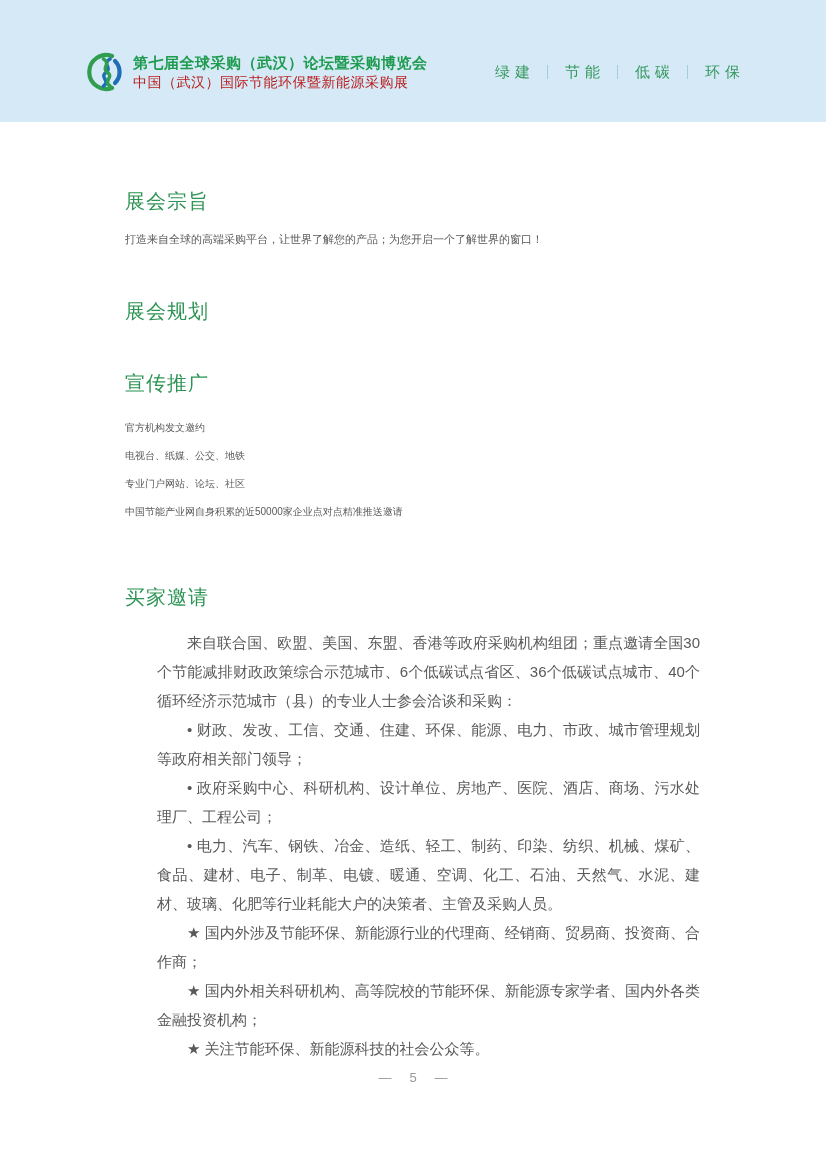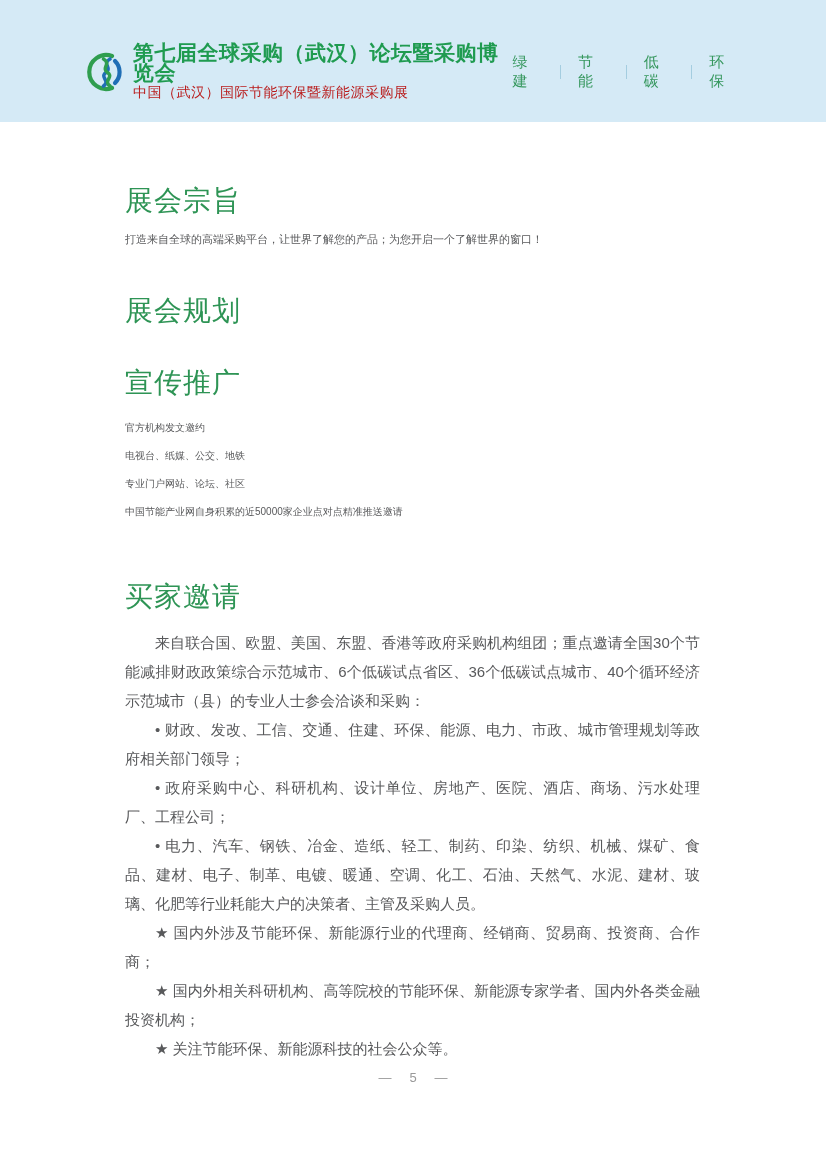--- a/index.html
+++ b/index.html
@@ -18,21 +18,21 @@
     height: 122px;
     background: #d5eaf6;
     display: flex;
     align-items: center;
     padding: 22px 86px 0 87px;
   }
   .logo { width: 40px; height: 40px; flex: 0 0 auto; }
   .title-block { margin-left: 6px; flex: 1 1 auto; }
   .title-line1 {
     color: #1f9b50;
-    font-size: 21px;
+    font-size: 15px;
     font-weight: bold;
     line-height: 20px;
     letter-spacing: 0.5px;
   }
   .title-line2 {
     color: #b91c1c;
     font-size: 14px;
     line-height: 19px;
     letter-spacing: 0.5px;
   }
@@ -48,42 +48,42 @@
   .nav-sep {
     width: 1px;
     height: 14px;
     background: #a4cde0;
     margin: 0 17px;
   }
   
   .content { padding: 0 126px 0 125px; }
   h2.section-heading {
     color: #2e9455;
-    font-size: 28px;
+    font-size: 20px;
     font-weight: 400;
     line-height: 30px;
     letter-spacing: 1px;
   }
   .mt1 { margin-top: 64px; }
   .mt2 { margin-top: 48px; }
   .mt3 { margin-top: 42px; }
   .mt4 { margin-top: 56px; }
   p.body-line {
     color: #58595b;
     font-size: 11px;
     line-height: 18px;
     margin-top: 14px;
   }
   .promo-lines { margin-top: 16px; }
   .promo-lines p {
     color: #58595b;
     font-size: 10px;
     line-height: 28px;
   }
-  .buyer-block { margin-top: 16px; }
+  .buyer-block { margin-top: 16px; margin-left: 32px; }
   .buyer-block p {
     color: #58595b;
     font-size: 15px;
     line-height: 29px;
     text-align: justify;
     text-indent: 2em;
   }
   
   .footer {
     position: absolute;

